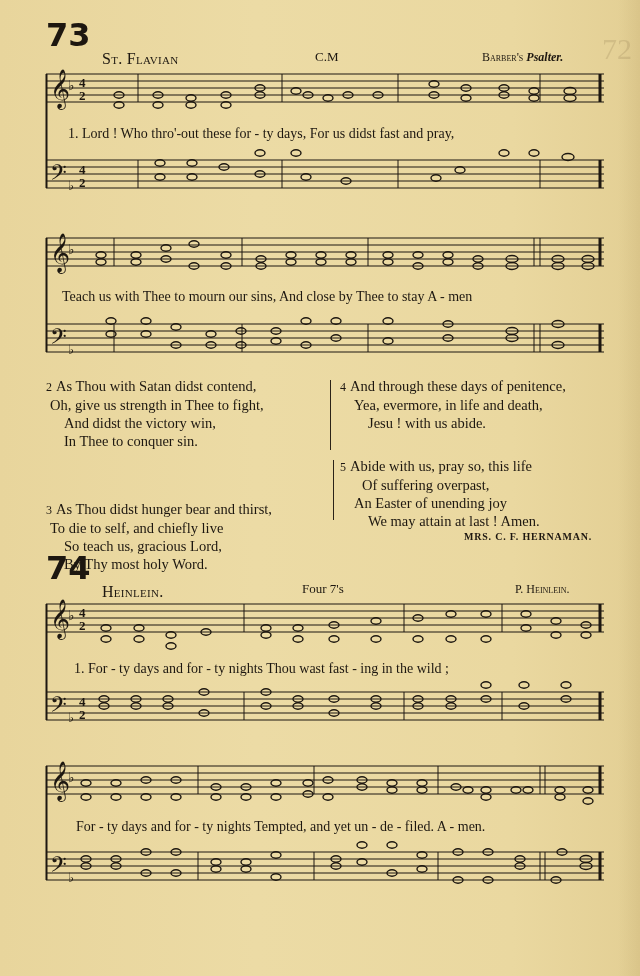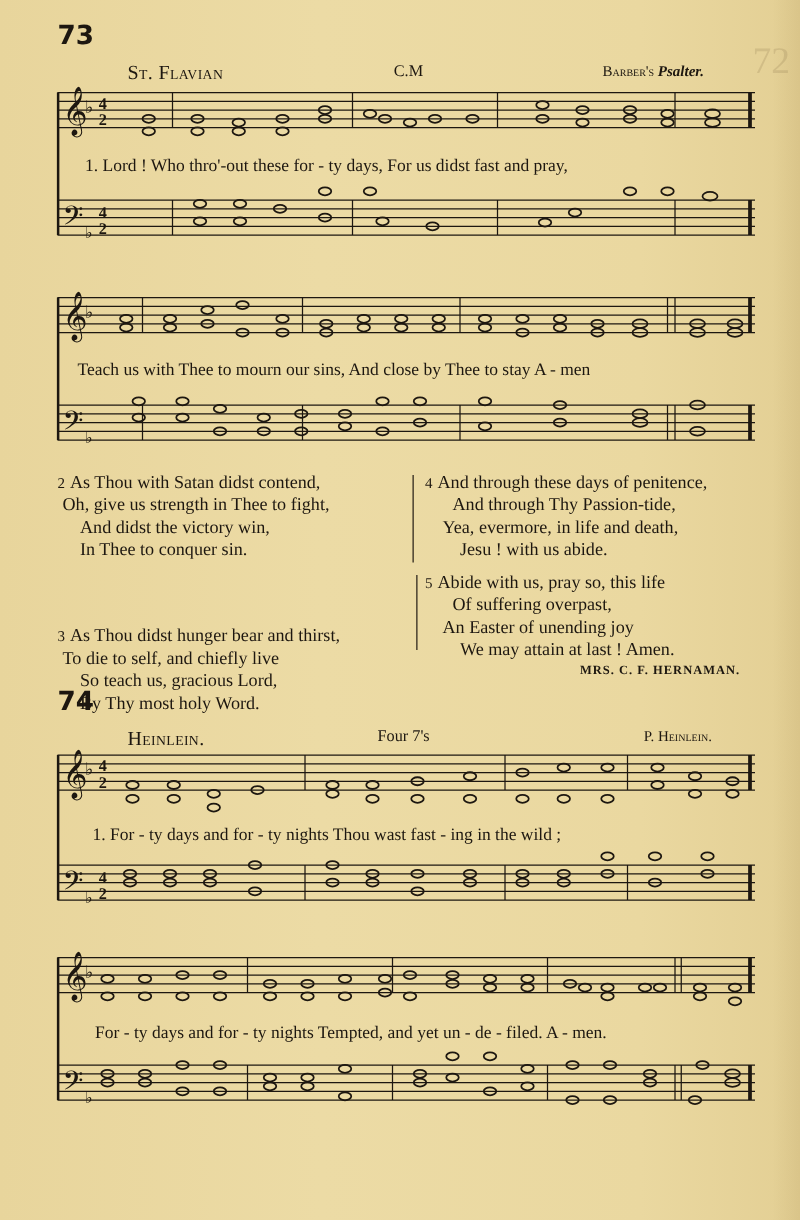--- a/index.html
+++ b/index.html
@@ -1,20 +1,20 @@
 <!DOCTYPE html>
 <html><head>
 <meta charset="utf-8">
 <style>
   html,body{margin:0;padding:0;}
   body{width:640px;height:976px;background:#ead9a0;position:relative;overflow:hidden;font-family:"Liberation Serif","DejaVu Serif",serif;color:#1d1710;}
   .page{position:absolute;inset:0;background:linear-gradient(90deg,#e8d59c 0%,#ecdba5 40%,#ead8a0 80%,#e3cf94 100%);}
   .edge{position:absolute;right:0;top:0;width:22px;height:976px;background:linear-gradient(90deg,rgba(0,0,0,0),rgba(150,120,60,0.12));}
   .ghost{position:absolute;right:8px;top:14px;font-size:30px;color:rgba(120,100,60,0.18);margin-top:18px;}
-  .hymn-num{position:absolute;font-size:21px;font-weight:bold;font-family:"DejaVu Sans",sans-serif;}
+  .hymn-num{position:absolute;font-size:32px;font-weight:bold;font-family:"DejaVu Sans",sans-serif;}
   .tune{position:absolute;font-size:16px;font-variant:small-caps;letter-spacing:0.3px;margin-left:40px;}
   .meter{position:absolute;font-size:13px;}
   .composer{position:absolute;font-size:12px;font-variant:small-caps;}
   .composer i{font-weight:bold;font-variant:normal;}
   .staff{position:absolute;}
   .lyric{position:absolute;font-size:14px;white-space:nowrap;}
   .verse{position:absolute;font-size:14.5px;line-height:18px;}
   .verse .ln{display:block;white-space:nowrap;}
   .vnum{font-size:12px;margin-right:4px;}
   .divider{position:absolute;width:1px;background:#2a2218;}
@@ -203,21 +203,20 @@
 
 <div class="verse" style="left:46px;top:377px;">
   <span class="ln"><span class="vnum">2</span><span>As Thou with Satan didst contend,</span></span>
   <span class="ln" style="padding-left:4px">Oh, give us strength in Thee to fight,</span>
   <span class="ln" style="padding-left:18px">And didst the victory win,</span>
   <span class="ln" style="padding-left:18px">In Thee to conquer sin.</span>
 </div>
 <div class="divider" style="left:330px;top:380px;height:70px;"></div>
 <div class="verse" style="left:340px;top:377px;">
   <span class="ln"><span class="vnum">4</span><span>And through these days of penitence,</span></span>
-  <span class="ln" style="padding-left:22px">And through Thy Passion-tide,</span>
   <span class="ln" style="padding-left:14px">Yea, evermore, in life and death,</span>
   <span class="ln" style="padding-left:28px">Jesu ! with us abide.</span>
 </div>
 
 <div class="verse" style="left:46px;top:457px;margin-top:43px;">
   <span class="ln"><span class="vnum">3</span><span>As Thou didst hunger bear and thirst,</span></span>
   <span class="ln" style="padding-left:4px">To die to self, and chiefly live</span>
   <span class="ln" style="padding-left:18px">So teach us, gracious Lord,</span>
   <span class="ln" style="padding-left:18px">By Thy most holy Word.</span>
 </div>

